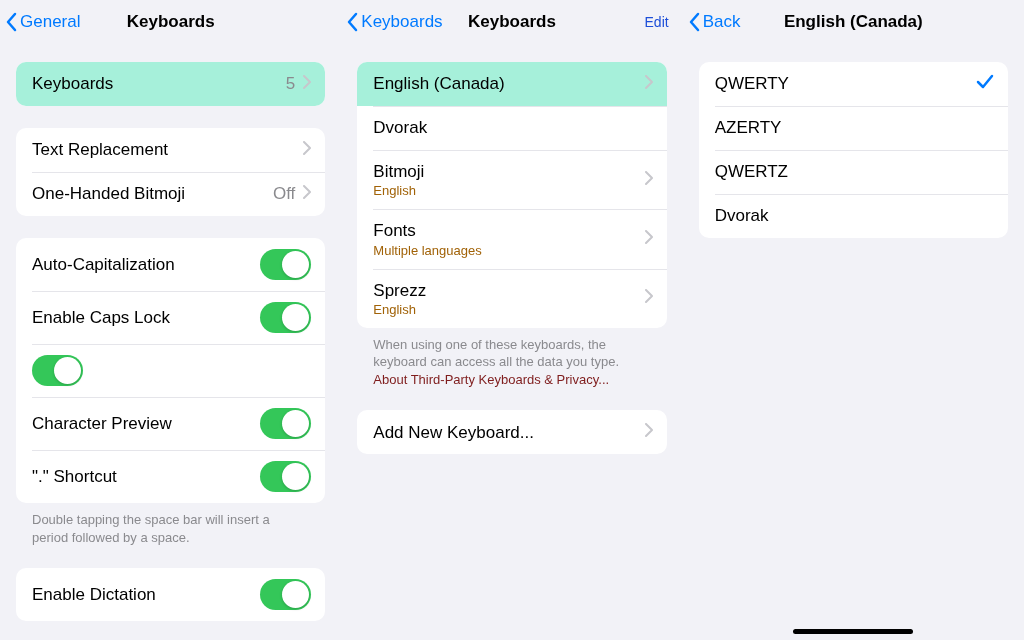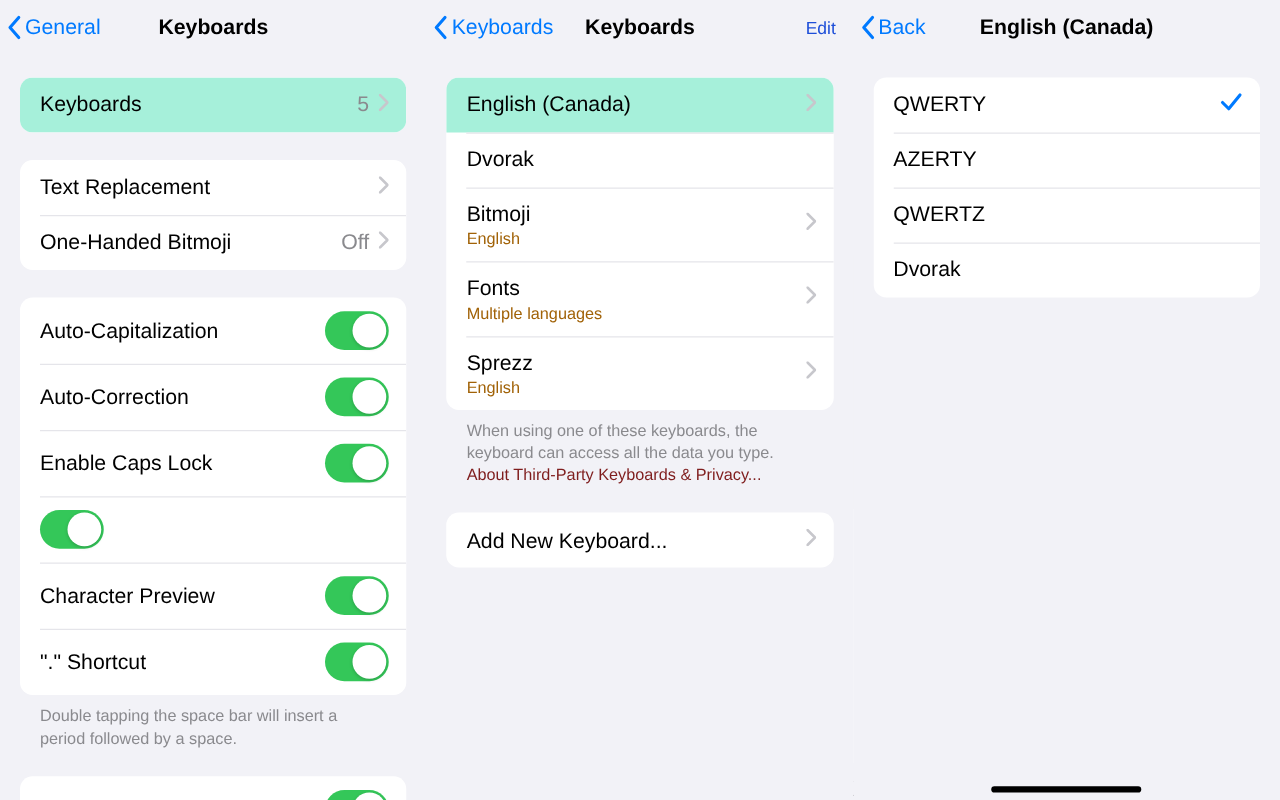--- a/index.html
+++ b/index.html
@@ -81,26 +81,20 @@
     </div>
 
     <div class="group">
       <div class="row">
         <span class="label">Auto-Capitalization</span>
         <div class="toggle on">
             <div class="knob"></div>
           </div>
       </div>
       <div class="row">
-        <span class="label">Auto-Correction</span>
-        <div class="toggle on">
-            <div class="knob"></div>
-          </div>
-      </div>
-      <div class="row">
         <span class="label">Enable Caps Lock</span>
         <div class="toggle on">
             <div class="knob"></div>
           </div>
       </div>
       <div class="row">
         <div class="toggle on">
             <div class="knob"></div>
           </div>
       </div>

